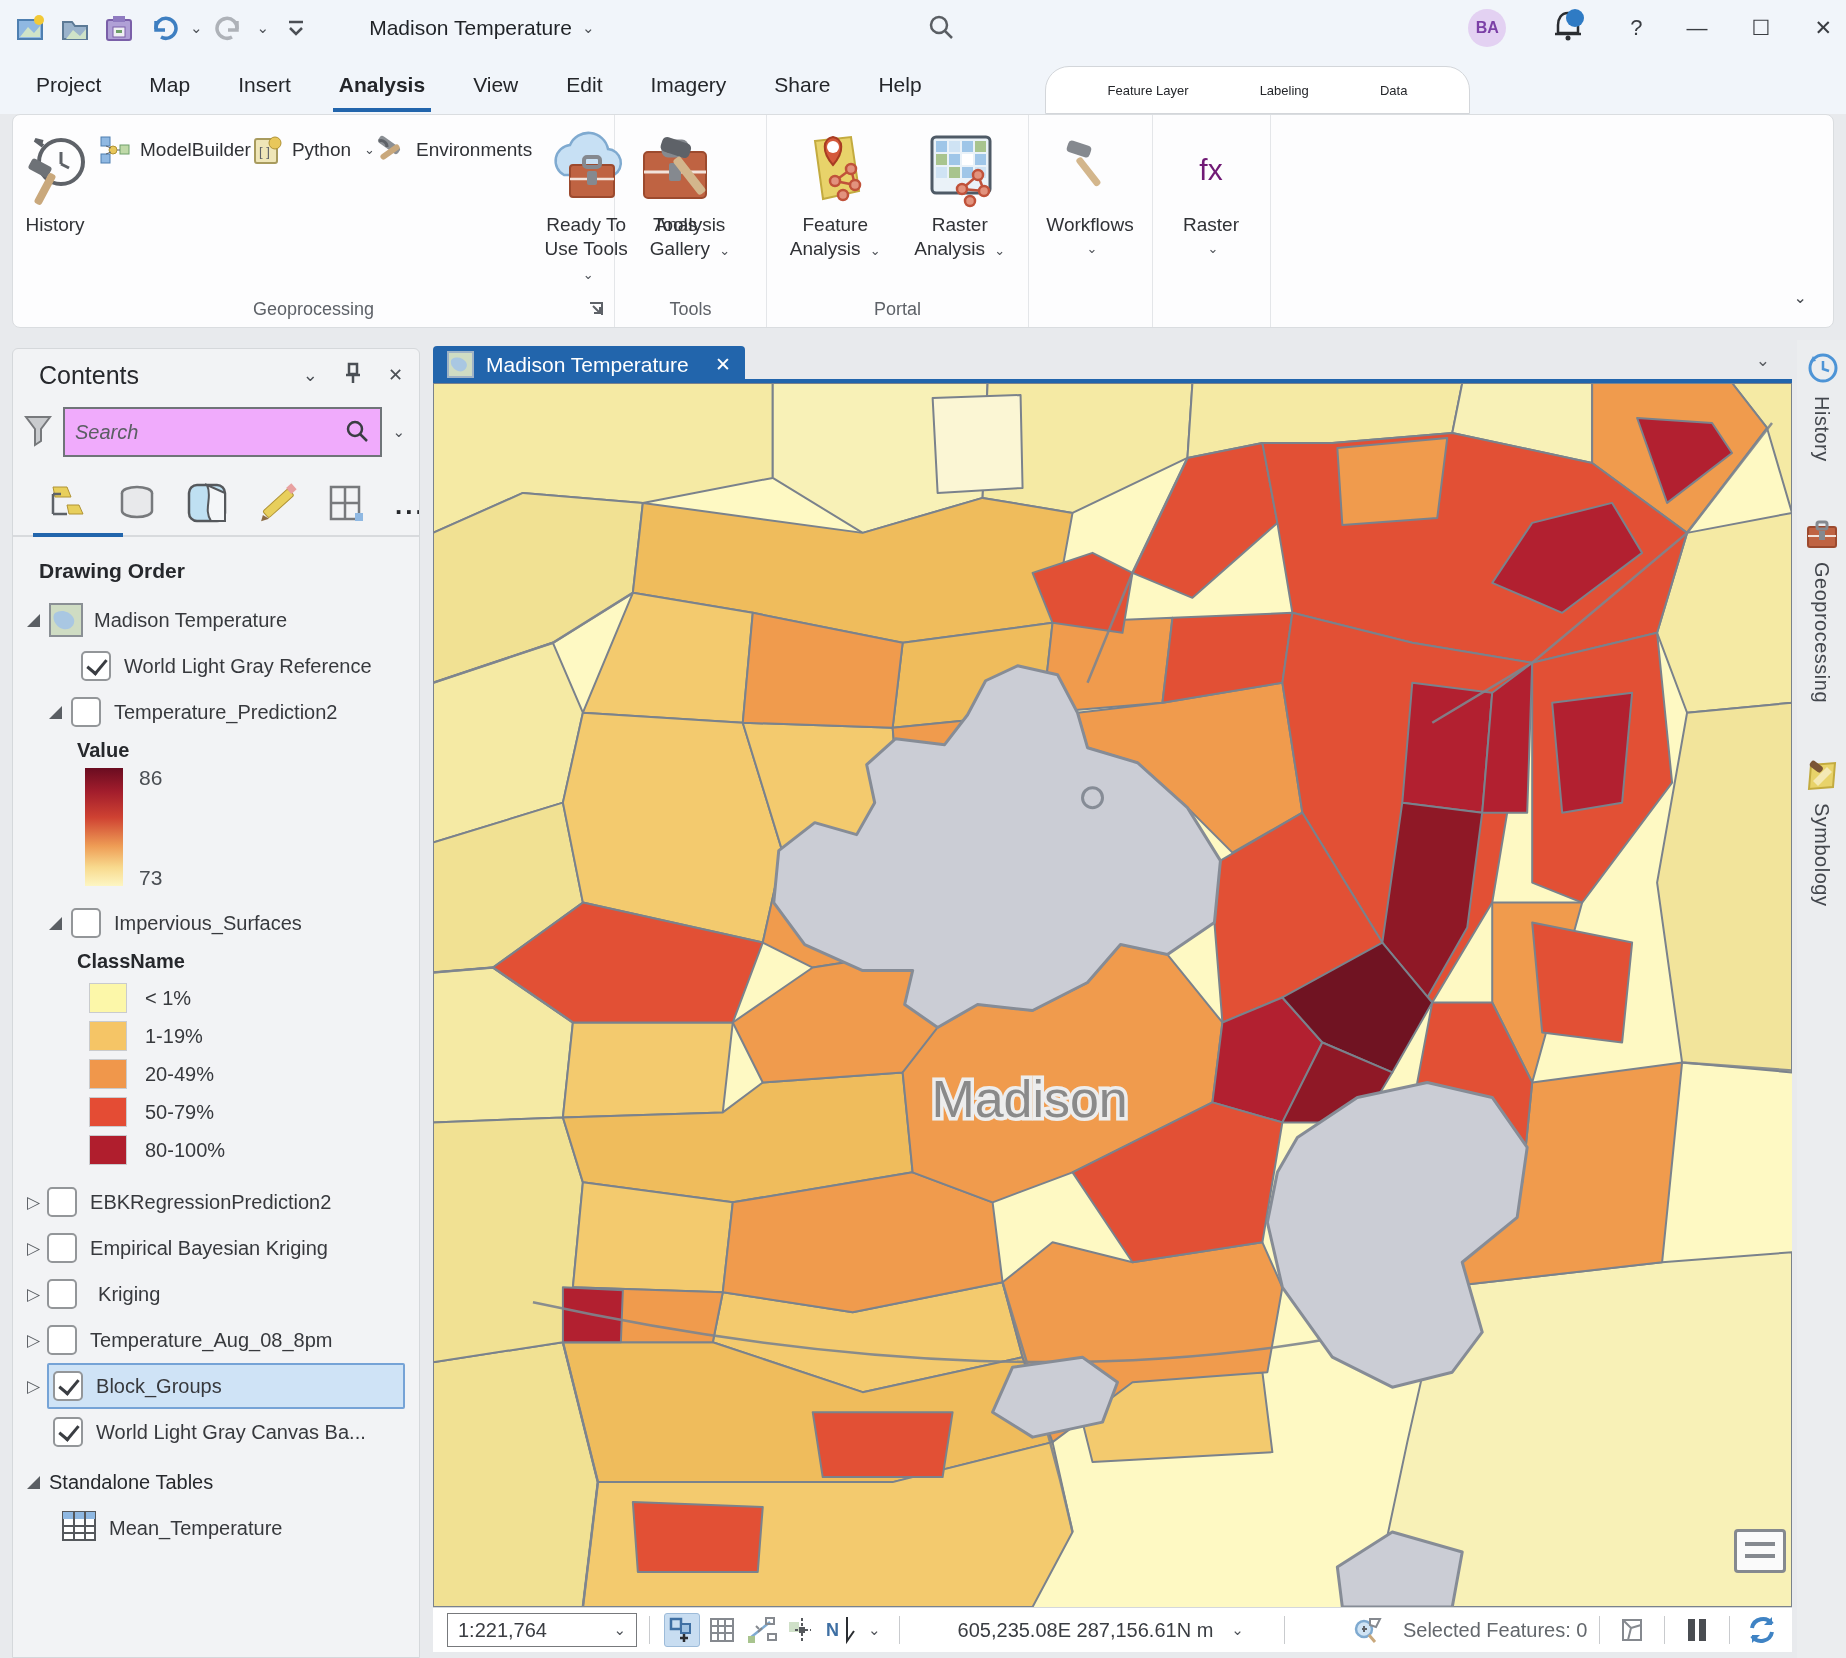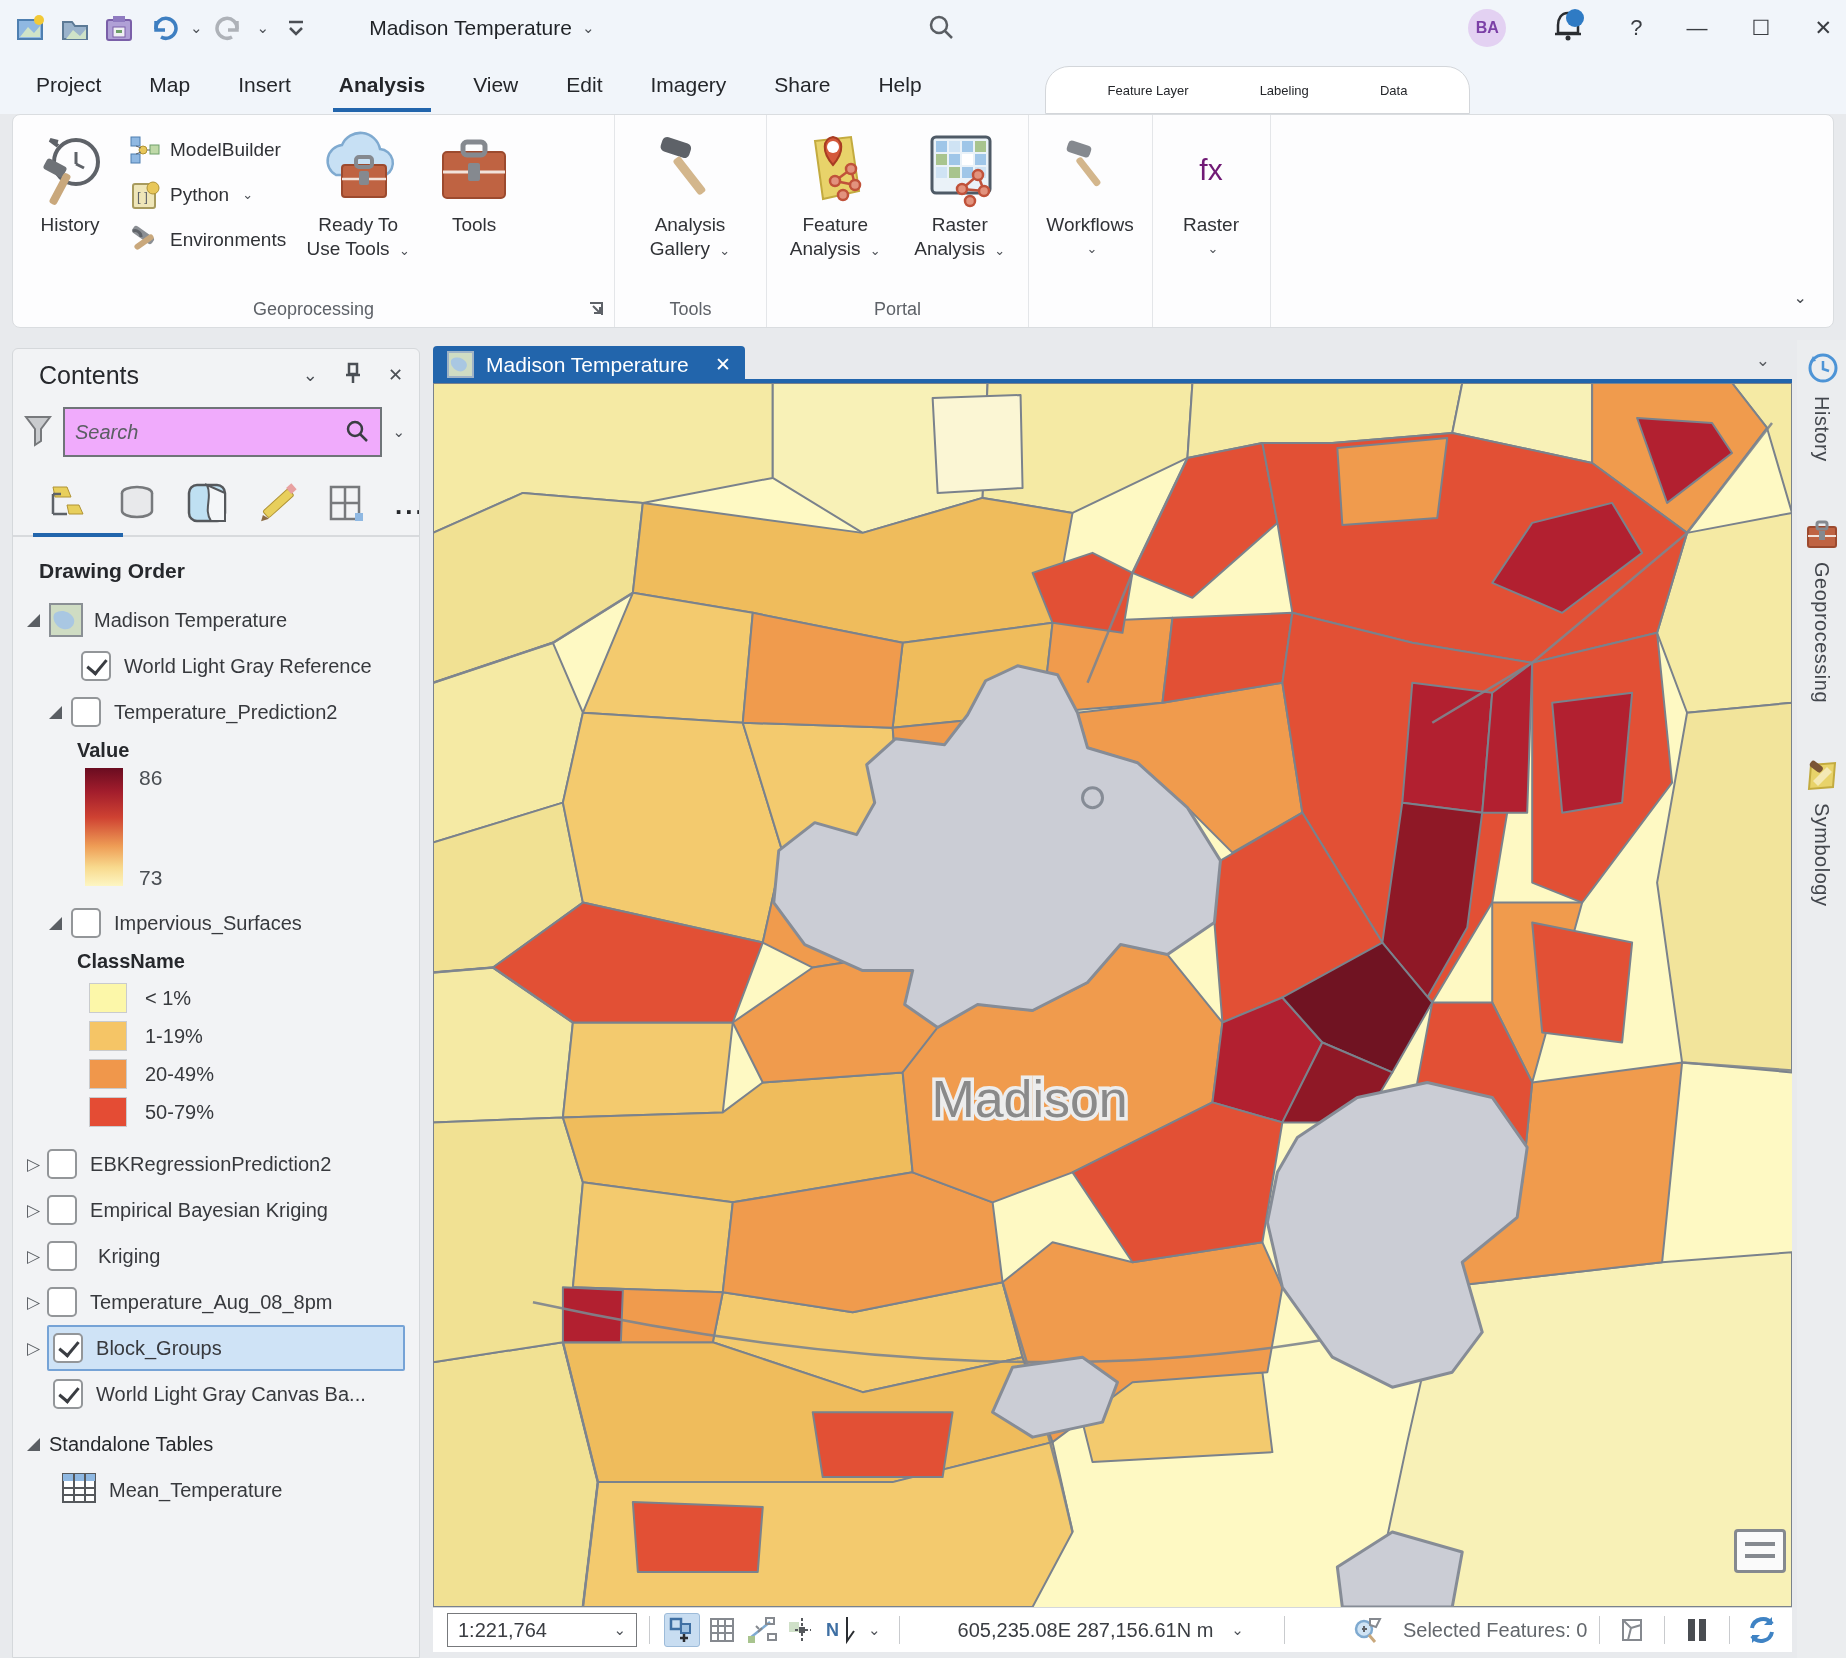--- a/index.html
+++ b/index.html
@@ -28,21 +28,21 @@
   .ctxtab{font-size:13px;color:#24262A}
 
   
   .ribbon{position:absolute;top:114px;left:12px;width:1822px;height:214px;background:#FDFDFE;border:1px solid #DADDE0;border-radius:8px;display:flex}
   .rgroup{display:flex;flex-direction:column;border-right:1px solid #E4E6E9}
   .rgroup:last-child{border-right:none}
   .rbody{flex:1;display:flex;align-items:flex-start;padding:8px 6px 0 6px}
   .rlabel{height:36px;display:flex;align-items:center;justify-content:center;color:#5E6268;font-size:18px;position:relative}
   .bigbtn{width:116px;display:flex;flex-direction:column;align-items:center;padding-top:4px;font-size:19px;color:#303236;line-height:24px;text-align:center}
   .bigbtn .bicon{height:86px;display:flex;align-items:center;justify-content:center}
-  .stack{display:flex;flex-direction:column;justify-content:flex-start;padding-top:4px;margin:0 8px}
+  .stack{display:flex;flex-direction:row;justify-content:flex-start;padding-top:4px;margin:0 8px}
   .srow{display:flex;align-items:center;gap:9px;height:45px;font-size:19px;color:#303236}
   .launcher{position:absolute;right:8px;top:8px}
   .ribchev{position:absolute;right:26px;bottom:20px;font-size:16px;color:#4B4F55}
   .dchev{font-size:13px;color:#4B4F55;margin-left:4px}
   .fxtext{font-size:30px;color:#701a75}
 
   
   .contents{position:absolute;top:348px;left:12px;width:408px;height:1310px;background:#F2F3F5;border:1px solid #D5D8DB;border-radius:6px 6px 0 0;overflow:hidden}
   .chead{height:52px;display:flex;align-items:center;padding:0 16px 0 26px}
   .chead .ttl{font-size:25px;color:#26282C;flex:1}
@@ -497,20 +497,24 @@
         <span>1-19%</span>
       </div>
     <div class="lrow">
         <span class="sw" style="background: rgb(240, 151, 75);"></span>
         <span>20-49%</span>
       </div>
     <div class="lrow">
         <span class="sw" style="background: rgb(228, 76, 52);"></span>
         <span>50-79%</span>
       </div>
+    <div class="lrow">
+        <span class="sw" style="background: rgb(176, 30, 45);"></span>
+        <span>80-100%</span>
+      </div>
 
     <div class="trow" style="margin-top:10px">
       <span class="expc">▷</span>
       <span class="cb"></span>
       <span class="tlabel">EBKRegressionPrediction2</span>
     </div>
     <div class="trow">
       <span class="expc">▷</span>
       <span class="cb"></span>
       <span class="tlabel">Empirical Bayesian Kriging</span>

